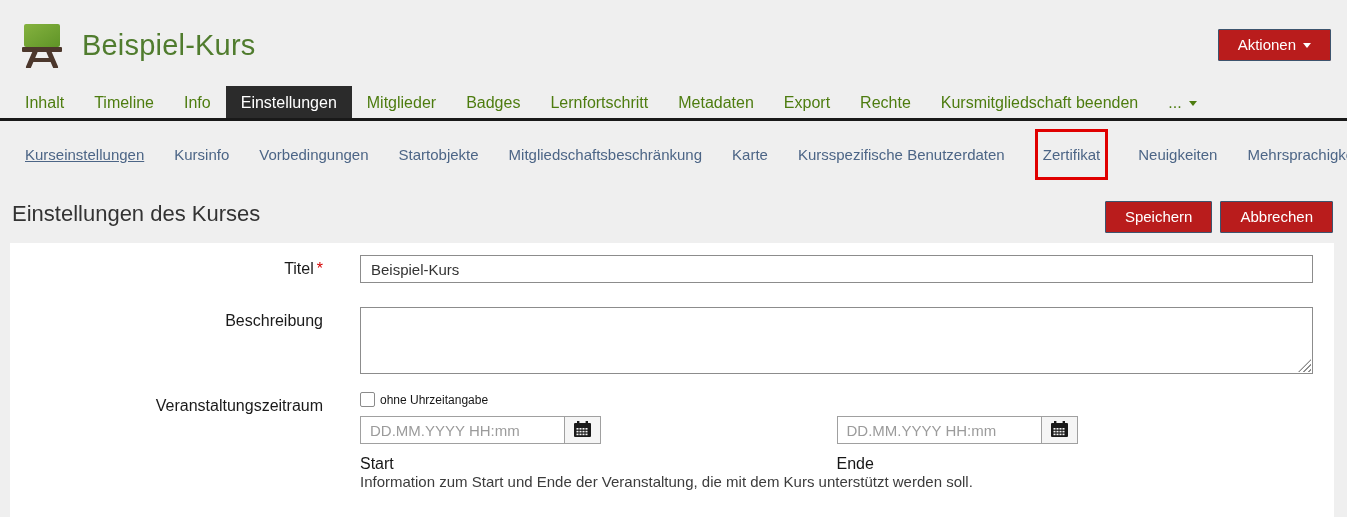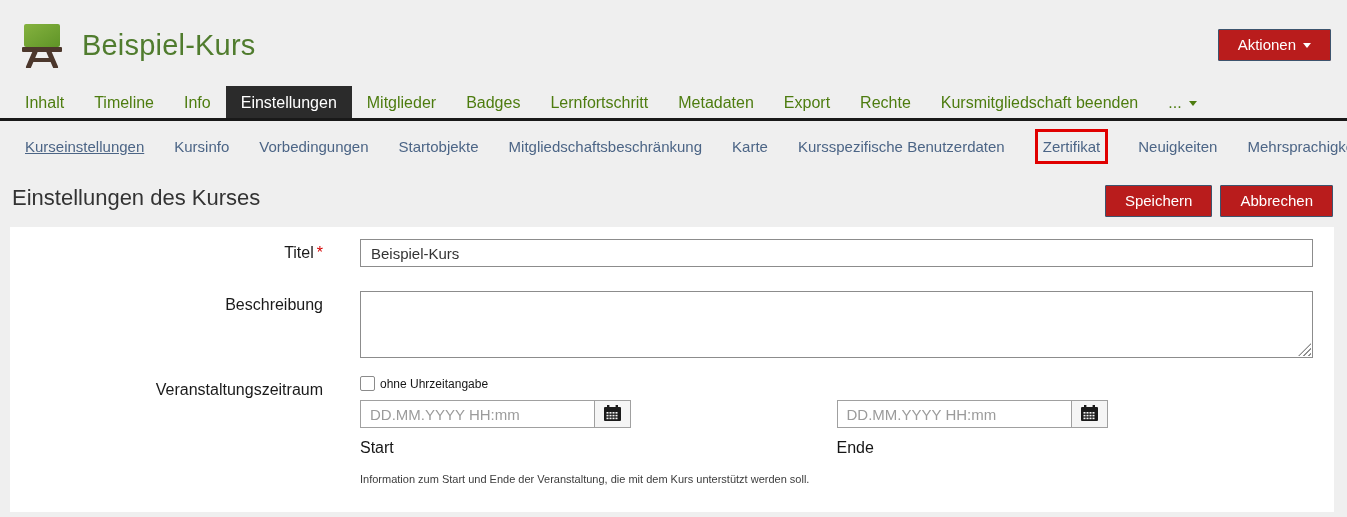--- a/index.html
+++ b/index.html
@@ -30,21 +30,21 @@
   .tab {
     display: block; padding: 8px 15px 6px; font-size: 16px; color: #4d7c0f;
     text-decoration: none; white-space: nowrap; cursor: pointer;
   }
   .tab.active { background: #2b2b2b; color: #fff; }
   .tab.overflow { padding-right: 10px; }
   
   .subtab-bar { display: flex; align-items: center; gap: 30px; padding: 13px 0 11px 25px; }
   .subtab { font-size: 15px; color: #4c6586; text-decoration: none; white-space: nowrap; cursor: pointer; }
   .subtab.current { text-decoration: underline; }
-  .subtab.highlighted { border: 3px solid #e00000; padding: 6px 5px; margin: -5px 0; }
+  .subtab.highlighted { border: 3px solid #e00000; padding: 14px 5px; margin: -5px 0; }
   
   .section-toolbar { display: flex; align-items: flex-start; padding: 15px 14px 10px 12px; }
   .section-heading { flex: 1; font-size: 22px; font-weight: 400; color: #333; margin: 0; }
   .section-toolbar .btn + .btn { margin-left: 8px; }
   
   .form-panel { background: #fff; margin: 0 13px 0 10px; padding: 12px 21px 20px 0; min-height: 285px; }
   .frow { display: flex; }
   .flabel { width: 313px; flex: 0 0 313px; text-align: right; font-size: 16px; color: #1a1a1a; padding-top: 5px; }
   .fctrl { flex: 1; margin-left: 37px; min-width: 0; }
   .req { color: #d40000; margin-left: 3px; }
@@ -69,31 +69,31 @@
   .checkbox-line { display: flex; align-items: center; margin-bottom: 9px; }
   .checkbox {
     appearance: none; -webkit-appearance: none; width: 15px; height: 15px; margin: 0 5px 0 0;
     border: 1px solid #8b8b8b; background: #fff; border-radius: 2px; cursor: pointer;
   }
   .checkbox-label { font-size: 12px; color: #161616; cursor: pointer; }
   .date-cols { display: flex; }
   .date-col { width: 50%; flex: 0 0 50%; }
   .input-group { display: flex; }
   .date-input {
-    width: 235px; height: 28px; border: 1px solid #a0a0a0; background: #fff;
+    width: 205px; height: 28px; border: 1px solid #a0a0a0; background: #fff;
     font-family: inherit; font-size: 15px; color: #333; padding: 3px 9px; border-radius: 0;
   }
   .date-input::placeholder { color: #9b9b9b; opacity: 1; }
   .calendar-btn {
     width: 37px; height: 28px; margin-left: -1px; border: 1px solid #a0a0a0;
     background: #f5f5f5; display: flex; align-items: center; justify-content: center;
     cursor: pointer; padding: 0;
   }
   .date-caption { font-size: 16px; color: #161616; margin-top: 11px; }
-  .form-info { font-size: 11px; color: #3c3c3c; margin-top: 16px; }
+  .form-info { font-size: 15px; color: #3c3c3c; }
 </style>
 </head>
 <body>
 
 <div class="page-header">
   <span class="course-icon">
     <svg width="40" height="45" viewBox="0 0 40 45" aria-hidden="true">
       <defs>
         <linearGradient id="boardGrad" x1="0" y1="0" x2="1" y2="1">
           <stop offset="0" stop-color="#85b23f"></stop>

